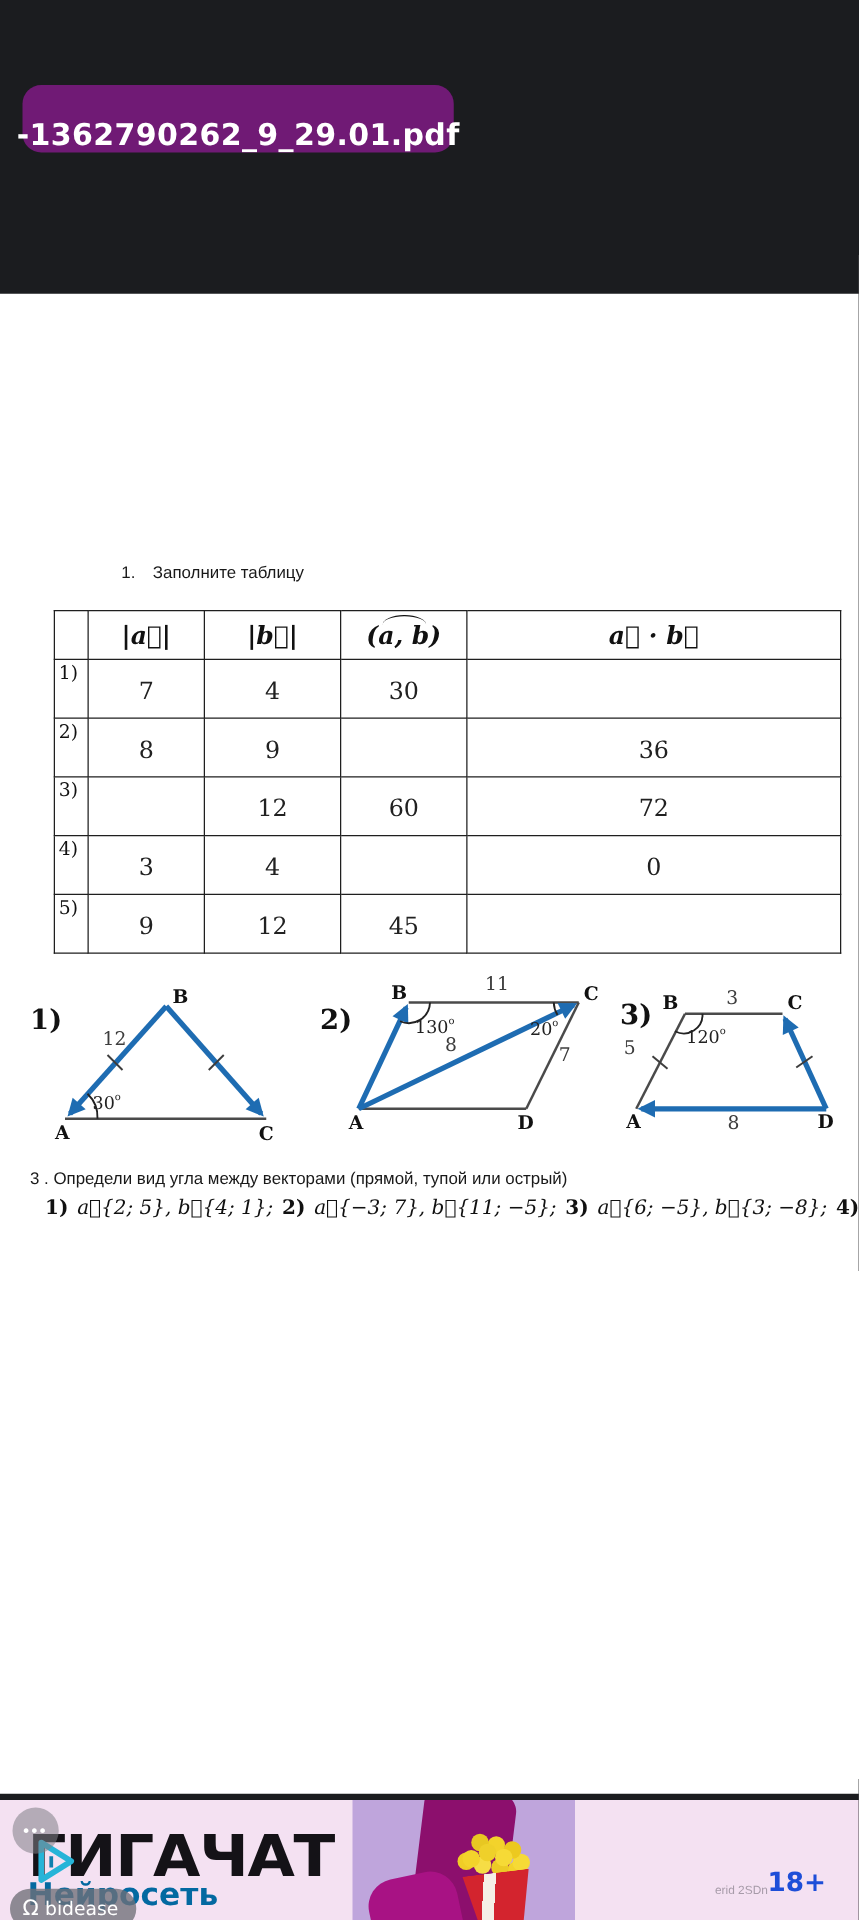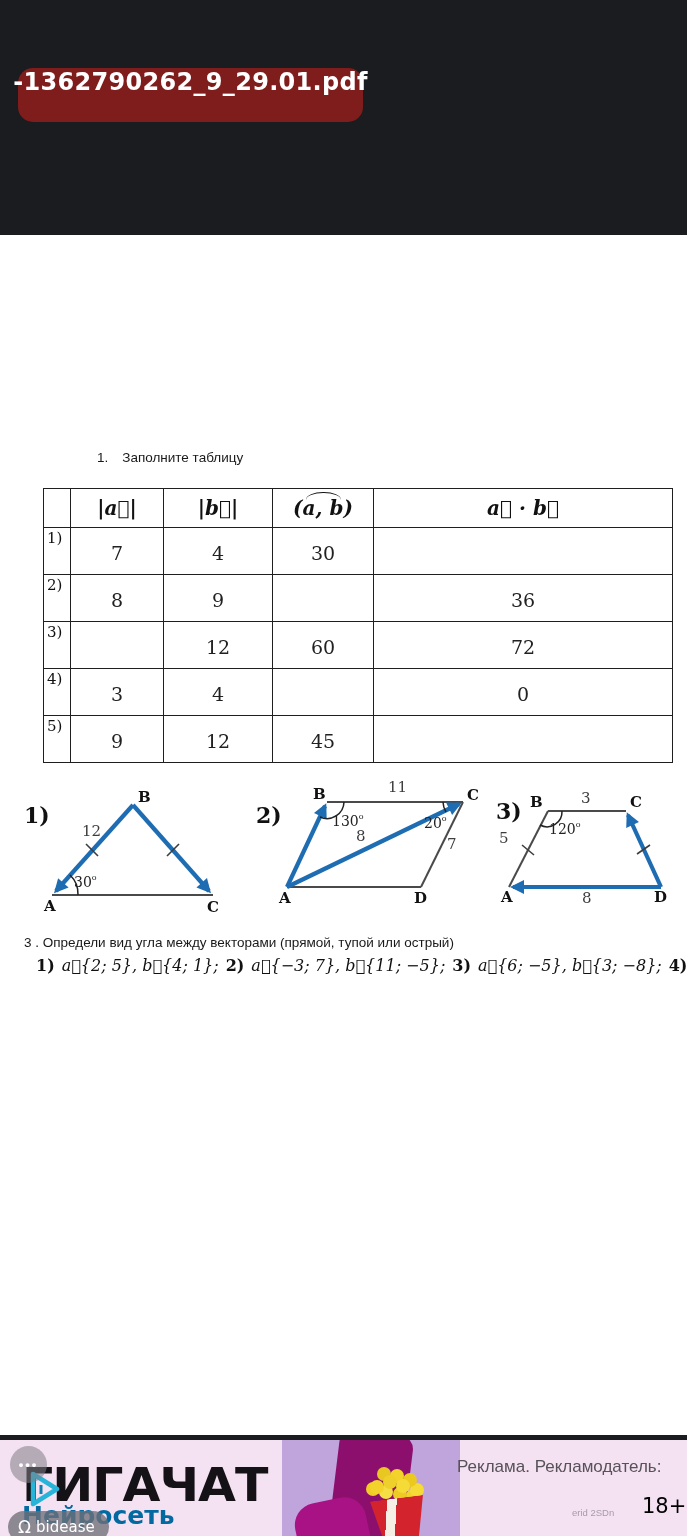--- a/index.html
+++ b/index.html
@@ -5,22 +5,22 @@
   html,body{margin:0;padding:0;}
   body{
     width:687px;height:1536px;overflow:hidden;position:relative;
     background:#1b1c1f;font-family:"Liberation Sans",sans-serif;
   }
   .screen{position:absolute;left:0;top:0;width:687px;height:1536px;background:#1b1c1f;}
 
   
   .pdf-tab{
     position:absolute;left:18px;top:68px;width:345px;height:54px;
-    background:#7f1d1d;border-radius:15px;
-    display:flex;align-items:flex-start;justify-content:center;
+    background:#701a75;border-radius:15px;
+    display:flex;align-items:flex-end;justify-content:center;
     color:#ffffff;font-family:"DejaVu Sans",sans-serif;font-weight:bold;
     font-size:24px;letter-spacing:.3px;
   }
 
   
   .doc{position:absolute;left:0;top:235px;width:687px;height:1200px;background:#ffffff;color:#1c1c1c;}
   .h-task{position:absolute;font-size:13.5px;color:#191919;white-space:nowrap;}
   .h-task .h-num{display:inline-block;margin-right:14px;}
   #task1{left:97px;top:215px;}
   #task2{left:97px;top:520px;}
@@ -88,21 +88,21 @@
     33px -7px 0 #ecc91f,40px 3px 0 #f6da36,-4px 2px 0 #f0cd26,9px 5px 0 #f6dd45,23px 7px 0 #eccb25,36px 9px 0 #f3d32b;}
   .bucket{
     position:absolute;left:88px;top:58px;width:58px;height:42px;transform:rotate(-7deg);
     background:linear-gradient(100deg,#d3242e 0 30%,#f5efe6 30% 45%,#d3242e 45%);
     clip-path:polygon(4% 0,96% 0,80% 100%,20% 100%);
   }
   .ad-legal{
     position:absolute;left:457px;top:15px;width:226px;z-index:2;
     font-size:17px;line-height:23.5px;color:#575158;font-weight:500;
   }
-  .ad-age{position:absolute;left:614px;top:54px;z-index:3;font-family:"DejaVu Sans",sans-serif;font-weight:normal;font-size:21px;color:#000000;margin-left:28px;}
+  .ad-age{position:absolute;left:614px;top:54px;z-index:3;font-family:"DejaVu Sans",sans-serif;font-weight:bold;font-size:21px;color:#1d4ed8;}
   .ad-erid{position:absolute;left:572px;top:67px;z-index:2;font-size:9.5px;color:rgba(90,85,95,.5);}
 </style>
 </head>
 <body>
 
 <div class="screen">
 
   <div class="pdf-tab">
     <span>-1362790262_9_29.01.pdf</span>
   </div>
@@ -257,19 +257,18 @@
       <span class="omega">Ω</span>
       <span>bidease</span>
     </div>
     <div class="ad-scene">
       <div class="chair"></div>
       <div class="chair-arm"></div>
       <div class="popcorn"></div>
       <div class="bucket"></div>
     </div>
     <div class="ad-legal">
-      <div>Реклама. Рекламодатель:</div>
     </div>
     <div class="ad-erid">erid 2SDn</div>
     <div class="ad-age">18+</div>
   </div>
 
 </div>
 
 </body></html>

